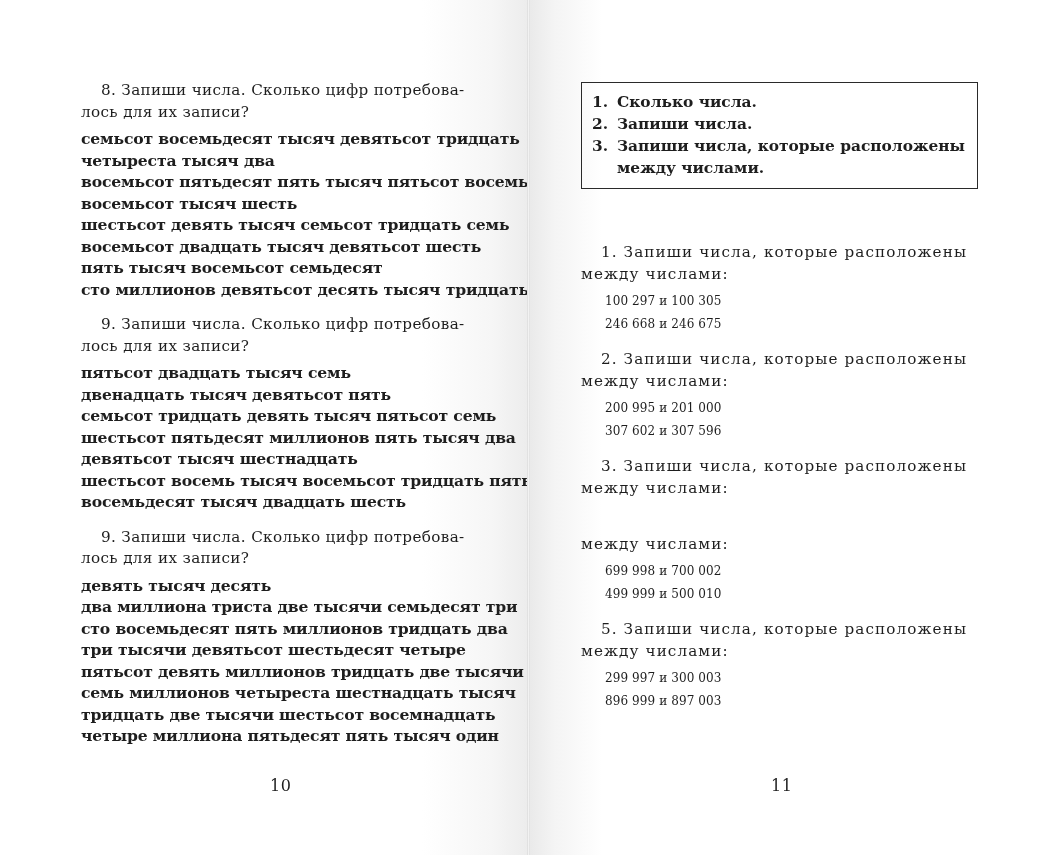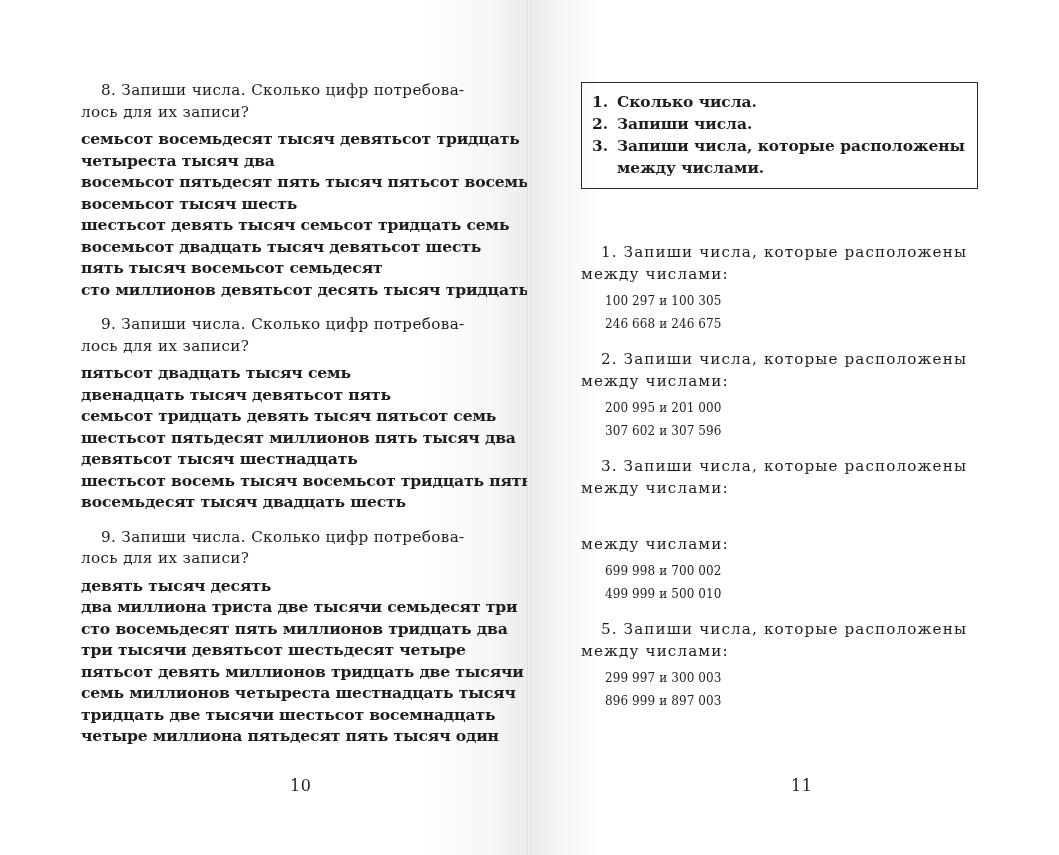--- a/index.html
+++ b/index.html
@@ -21,21 +21,21 @@
     .task {
       font-size: 15.2px; line-height: 21.5px; letter-spacing: 0.35px;
       text-align: justify; text-align-last: left;
       margin: 0 0 5px 0;
     }
     .task .indent { display: inline-block; width: 20px; }
     .lines { margin: 0; padding: 0; list-style: none; font-weight: bold; }
     .lines li { font-size: 15.6px; line-height: 21.5px; white-space: nowrap; letter-spacing: -0.15px; }
 
     .page-num {
-      position: absolute; top: 776px; font-size: 16px; letter-spacing: 0.5px; margin-left: 20px;
+      position: absolute; top: 776px; font-size: 16px; letter-spacing: 0.5px;
     }
     .page-left .page-num { left: 270px; }
     .page-right .page-num { left: 243px; }
 
     .rcontent { position: absolute; left: 53px; top: 82px; width: 397px; }
     .rules {
       border: 1.6px solid #2a2a2a; padding: 8px 10px 9px 10px;
       margin-bottom: 53px;
     }
     .rule { font-weight: bold; font-size: 15.4px; line-height: 22px; display: flex; }

